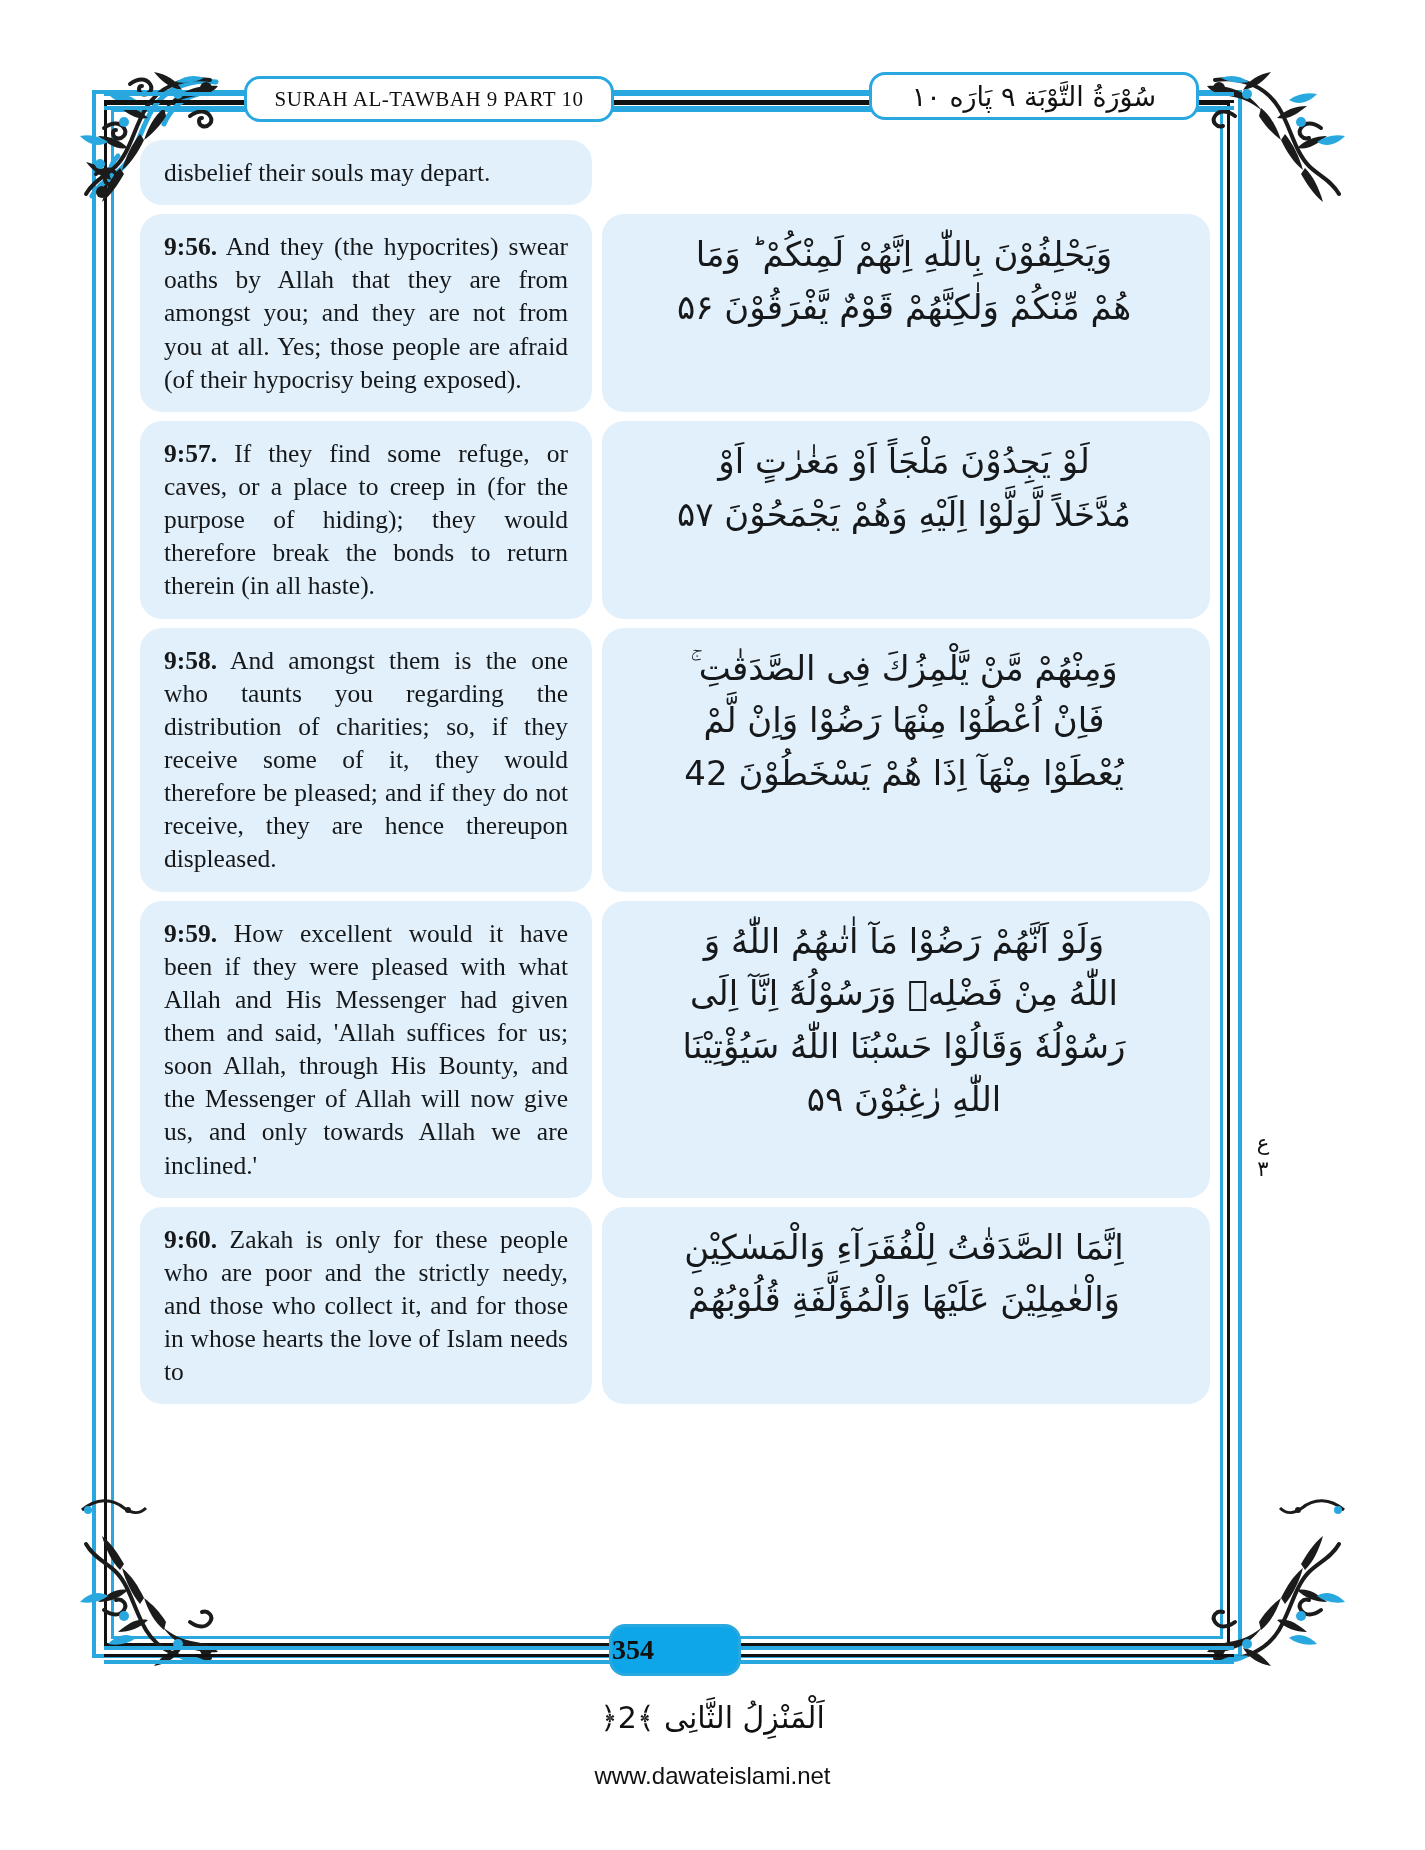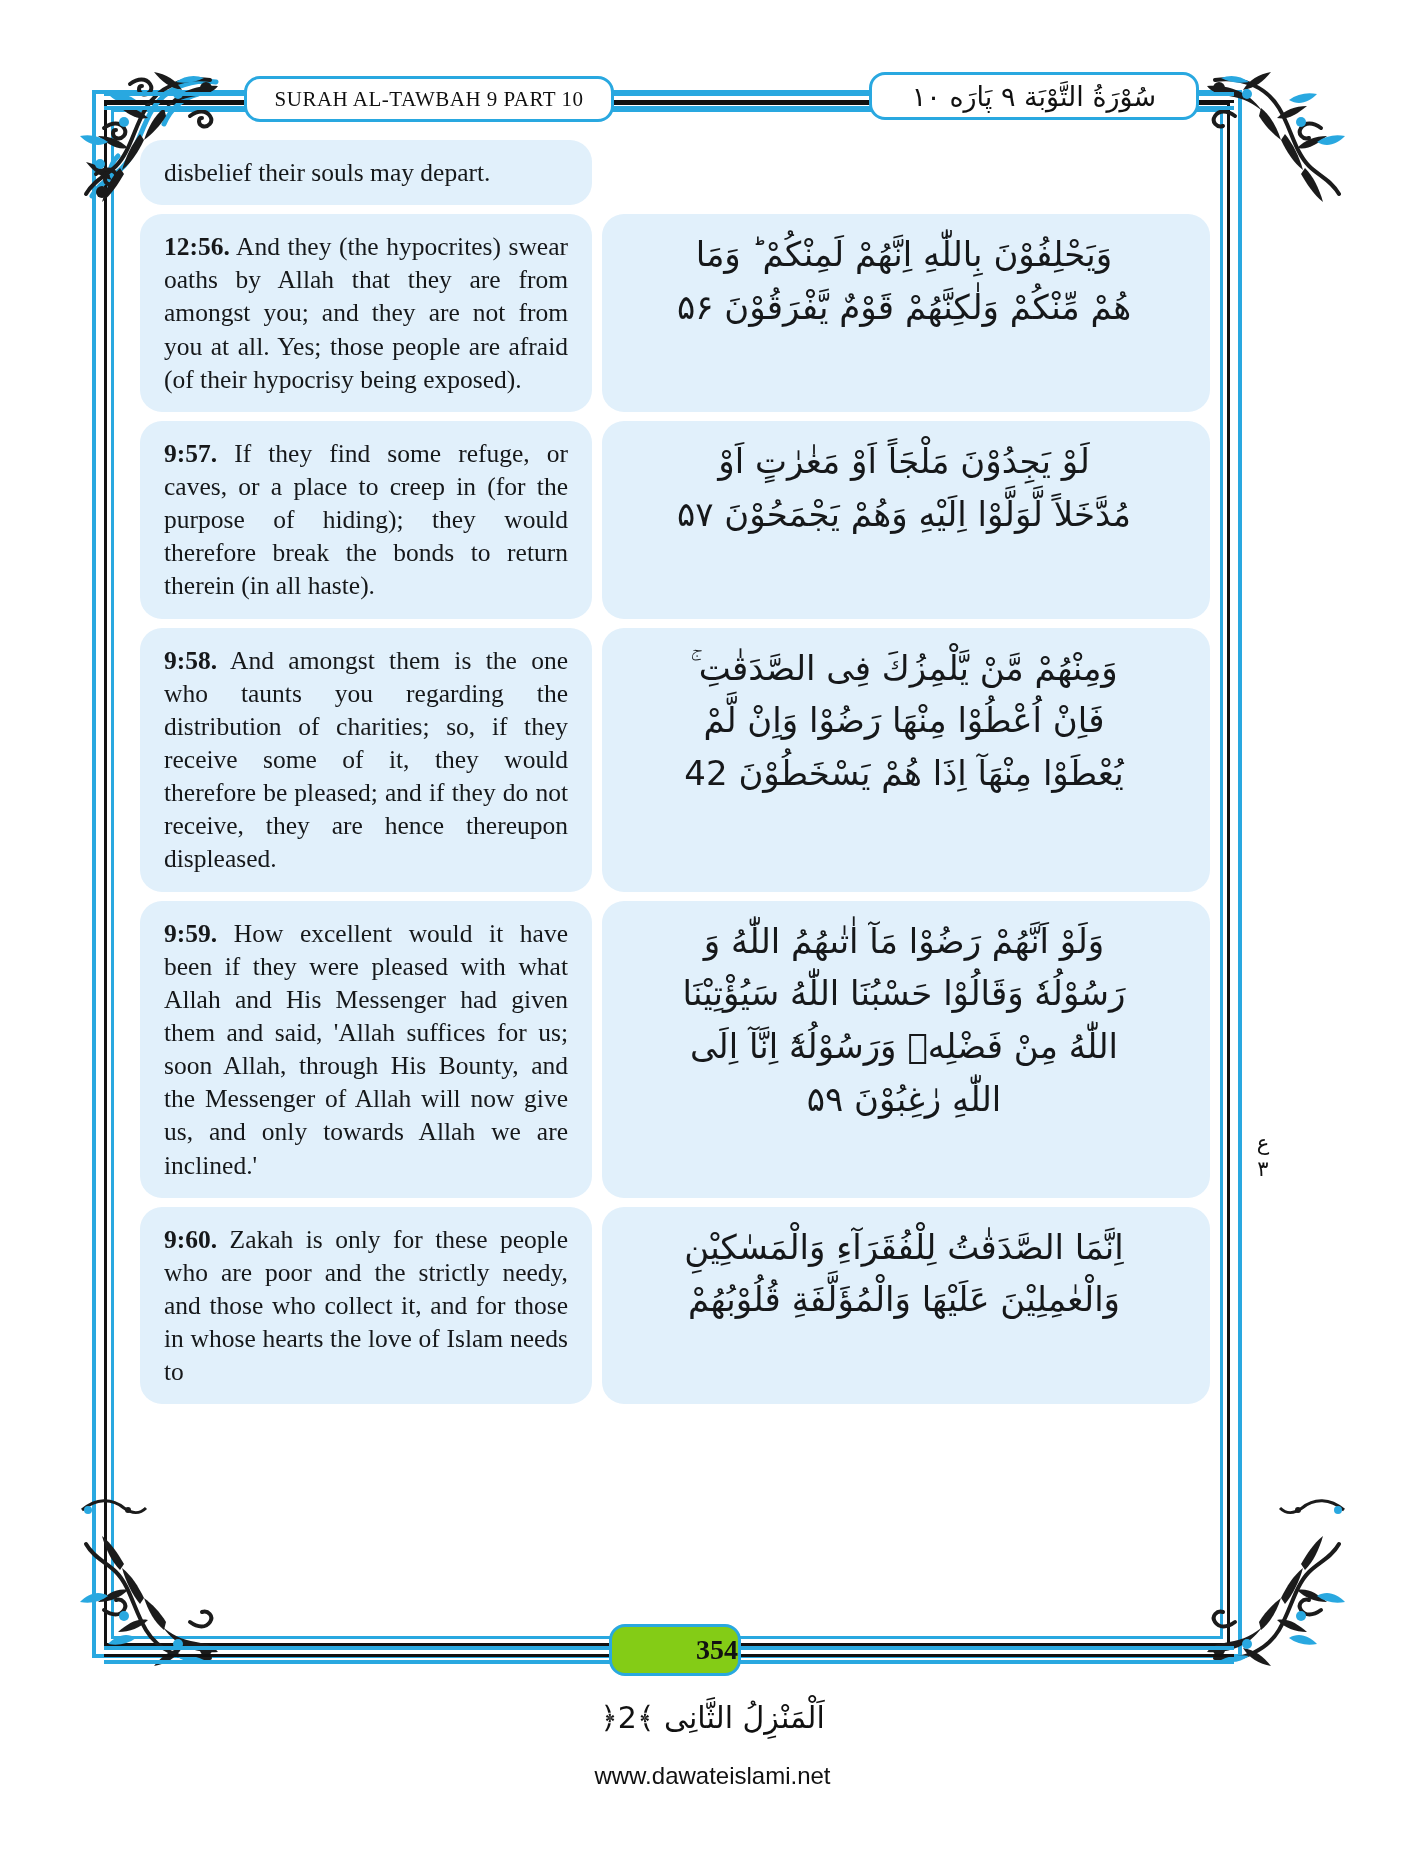--- a/index.html
+++ b/index.html
@@ -189,24 +189,24 @@
   
   .footer-band {
     position: absolute;
     left: 104px; top: 1640px;
     width: 1130px; height: 40px;
   }
   #page-num-pill {
     position: absolute;
     left: 505px; top: -16px;
     width: 132px; height: 52px;
-    background: #84cc16;
+    background: #0ea5e9;
     border: 3px solid #29a8e0;
     border-radius: 16px;
-    display: flex; align-items: center; justify-content: flex-end;
+    display: flex; align-items: center; justify-content: flex-start;
     box-sizing: border-box;
   }
   .page-num {
     font-family: "Liberation Serif", serif;
     font-weight: bold;
     font-size: 28px;
     color: #111;
   }
   #footer-manzil {
     position: absolute;
@@ -378,21 +378,21 @@
     <div class="header-pill" id="pill-right">
       <span class="header-title-ar">سُوْرَةُ التَّوْبَة ٩ پَارَه ١٠</span>
     </div>
   </div>
 
   <div id="content">
       <div class="verse-row">
         <div class="trans-box"><span>disbelief their souls may depart.</span></div>
       </div>
       <div class="verse-row">
-        <div class="trans-box"><span class="vnum">12:56.</span> <span>And they (the hypocrites) swear oaths by Allah that they are from amongst you; and they are not from you at all. Yes; those people are afraid (of their hypocrisy being exposed).</span></div>
+        <div class="trans-box"><span class="vnum">9:56.</span> <span>And they (the hypocrites) swear oaths by Allah that they are from amongst you; and they are not from you at all. Yes; those people are afraid (of their hypocrisy being exposed).</span></div>
         <div class="ar-box">
           <div class="ar-line">وَيَحْلِفُوْنَ بِاللّٰهِ اِنَّهُمْ لَمِنْكُمْ ؕ وَمَا</div>
           <div class="ar-line">هُمْ مِّنْكُمْ وَلٰكِنَّهُمْ قَوْمٌ يَّفْرَقُوْنَ ۵۶</div>
         </div>
       </div>
       <div class="verse-row">
         <div class="trans-box"><span class="vnum">9:57.</span> <span>If they find some refuge, or caves, or a place to creep in (for the purpose of hiding); they would therefore break the bonds to return therein (in all haste).</span></div>
         <div class="ar-box">
           <div class="ar-line">لَوْ يَجِدُوْنَ مَلْجَاً اَوْ مَغٰرٰتٍ اَوْ</div>
           <div class="ar-line">مُدَّخَلاً لَّوَلَّوْا اِلَيْهِ وَهُمْ يَجْمَحُوْنَ ۵۷</div>
@@ -403,22 +403,22 @@
         <div class="ar-box">
           <div class="ar-line">وَمِنْهُمْ مَّنْ يَّلْمِزُكَ فِى الصَّدَقٰتِ ۚ</div>
           <div class="ar-line">فَاِنْ اُعْطُوْا مِنْهَا رَضُوْا وَاِنْ لَّمْ</div>
           <div class="ar-line">يُعْطَوْا مِنْهَآ اِذَا هُمْ يَسْخَطُوْنَ 42</div>
         </div>
       </div>
       <div class="verse-row">
         <div class="trans-box"><span class="vnum">9:59.</span> <span>How excellent would it have been if they were pleased with what Allah and His Messenger had given them and said, 'Allah suffices for us; soon Allah, through His Bounty, and the Messenger of Allah will now give us, and only towards Allah we are inclined.'</span></div>
         <div class="ar-box">
           <div class="ar-line">وَلَوْ اَنَّهُمْ رَضُوْا مَآ اٰتٰىهُمُ اللّٰهُ وَ</div>
+          <div class="ar-line">اللّٰهُ مِنْ فَضْلِهٖ وَرَسُوْلُهٗٓ اِنَّآ اِلَى</div>
           <div class="ar-line">رَسُوْلُهٗ وَقَالُوْا حَسْبُنَا اللّٰهُ سَيُؤْتِيْنَا</div>
-          <div class="ar-line">اللّٰهُ مِنْ فَضْلِهٖ وَرَسُوْلُهٗٓ اِنَّآ اِلَى</div>
           <div class="ar-line">اللّٰهِ رٰغِبُوْنَ ۵۹</div>
         </div>
       </div>
       <div class="verse-row">
         <div class="trans-box"><span class="vnum">9:60.</span> <span>Zakah is only for these people who are poor and the strictly needy, and those who collect it, and for those in whose hearts the love of Islam needs to</span></div>
         <div class="ar-box">
           <div class="ar-line">اِنَّمَا الصَّدَقٰتُ لِلْفُقَرَآءِ وَالْمَسٰكِيْنِ</div>
           <div class="ar-line">وَالْعٰمِلِيْنَ عَلَيْهَا وَالْمُؤَلَّفَةِ قُلُوْبُهُمْ</div>
         </div>
       </div>

